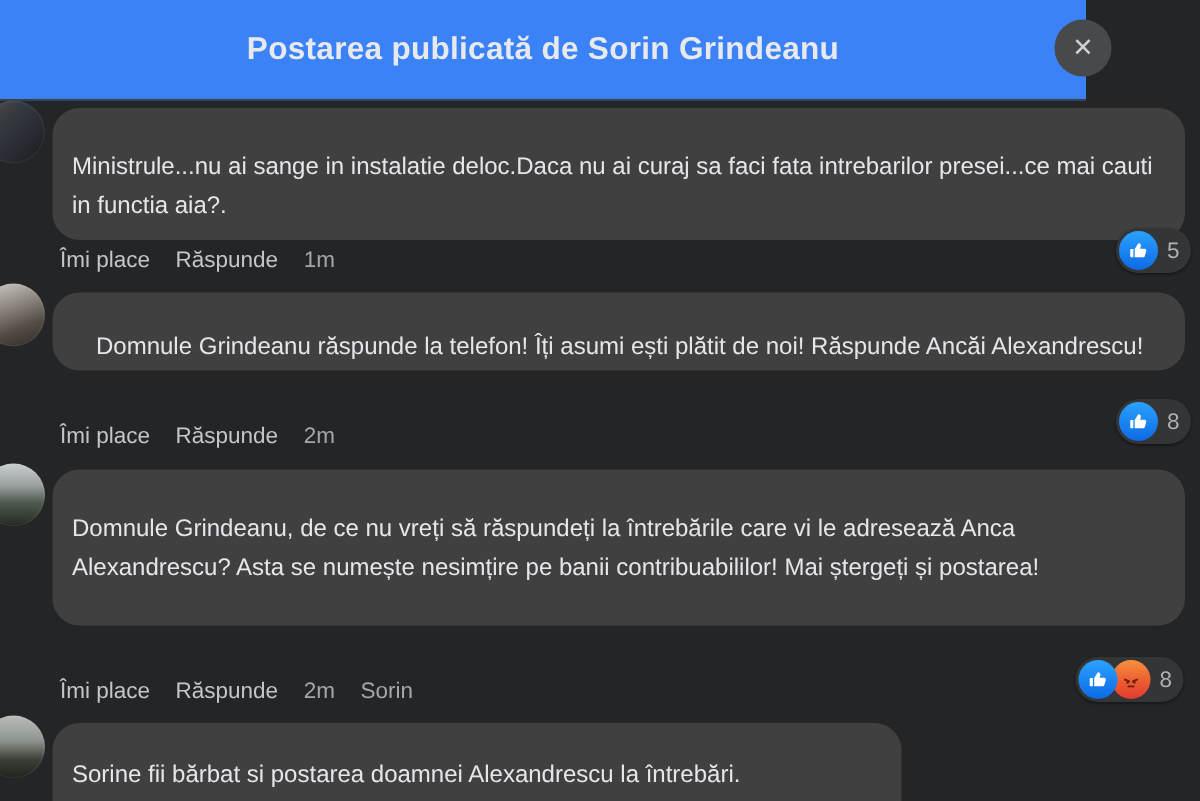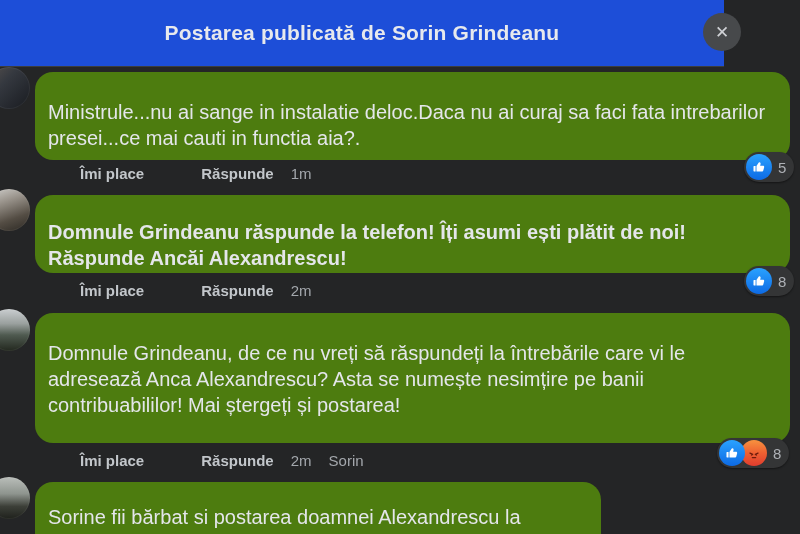--- a/index.html
+++ b/index.html
@@ -7,63 +7,63 @@
     position:relative;width:800px;height:534px;overflow:hidden;
     background:#242526;
     font-family:"Liberation Sans","DejaVu Sans",sans-serif;
     -webkit-font-smoothing:antialiased;
   }
   
   .header{
     position:absolute;left:0;top:0;width:724px;height:67px;
     border-bottom:1px solid #3b3d3e;
     display:flex;align-items:center;justify-content:center;
-    background:#1d4ed8;box-sizing:border-box;
+    background:#3b82f6;box-sizing:border-box;
   }
   .title{font-size:21px;font-weight:700;color:#e7e9ed;letter-spacing:.2px;}
   .close-btn{
     position:absolute;top:13px;right:-17px;width:38px;height:38px;border-radius:50%;
     background:#47494b;display:flex;align-items:center;justify-content:center;
     color:#cfd1d5;font-size:17px;font-weight:700;cursor:pointer;
   }
   
   .avatar{
     position:absolute;left:-12px;width:42px;height:42px;border-radius:50%;
     box-shadow:inset 0 0 0 1px rgba(255,255,255,.06);
   }
   .bubble{
-    position:absolute;left:35px;width:755px;background:#4d7c0f;border-radius:18px;
-    box-sizing:border-box;color:#e4e6ea;font-size:20px;line-height:26px;
+    position:absolute;left:35px;width:755px;background:#404040;border-radius:18px;
+    box-sizing:border-box;color:#e4e6ea;font-size:16px;line-height:26px;
   }
   .actions{
     position:absolute;display:flex;gap:17px;align-items:center;
     font-size:15px;line-height:18px;
   }
-  .act-bold{color:#c2c6ca;font-weight:700;cursor:pointer;margin-left:40px;}
+  .act-bold{color:#c2c6ca;font-weight:400;cursor:pointer;}
   .act-dim{color:#a3a7ac;font-weight:400;}
   .badge{
     position:absolute;height:30px;border-radius:15px;background:#343536;
     display:flex;align-items:center;padding:0 8px 0 2px;
     box-shadow:0 1px 2px rgba(0,0,0,.45);
   }
   .ricon{
     width:26px;height:26px;border-radius:50%;flex:0 0 auto;
     display:flex;align-items:center;justify-content:center;position:relative;
   }
   .ricon svg{display:block;}
   .ricon.like{background:linear-gradient(180deg,#2aa2ff 0%,#0d6ae4 100%);z-index:2;}
   .ricon.angry{background:linear-gradient(180deg,#f7923f 0%,#ee6232 48%,#e03c2e 100%);margin-left:-4px;z-index:1;}
   .rcount{color:#aeb1b6;font-size:15px;margin-left:6px;}
   
   .c1 .avatar{top:67px;background:linear-gradient(135deg,#55504e 0%,#34383f 38%,#191b20 100%);}
   .c1 .bubble{top:72px;padding:27px 16px 9px 13px;}
   .c1 .actions{left:40px;top:165px;}
   .c1 .badge{left:744px;top:152px;}
   .c2 .avatar{top:189px;background:linear-gradient(160deg,#d2d1ce 0%,#99938b 32%,#544d44 68%,#2b2823 100%);}
-  .c2 .bubble{top:195px;padding:24px 16px 2px 13px;font-weight:bold;}
+  .c2 .bubble{top:195px;padding:24px 16px 2px 29px;}
   .c2 .actions{left:40px;top:282px;}
   .c2 .badge{left:744px;top:266px;}
   .c3 .avatar{top:309px;background:linear-gradient(180deg,#caced0 0%,#9aa09e 35%,#4f5a50 62%,#23281f 100%);}
   .c3 .bubble{top:313px;padding:27px 16px 25px 13px;}
   .c3 .actions{left:40px;top:452px;}
   .c3 .badge{left:717px;top:438px;}
   .c4 .avatar{top:477px;background:linear-gradient(180deg,#babeba 0%,#8e948e 40%,#3c3f38 70%,#1f211c 100%);}
   .c4 .bubble{top:482px;width:566px;padding:22px 14px 20px 13px;}
 </style>
 </head>

